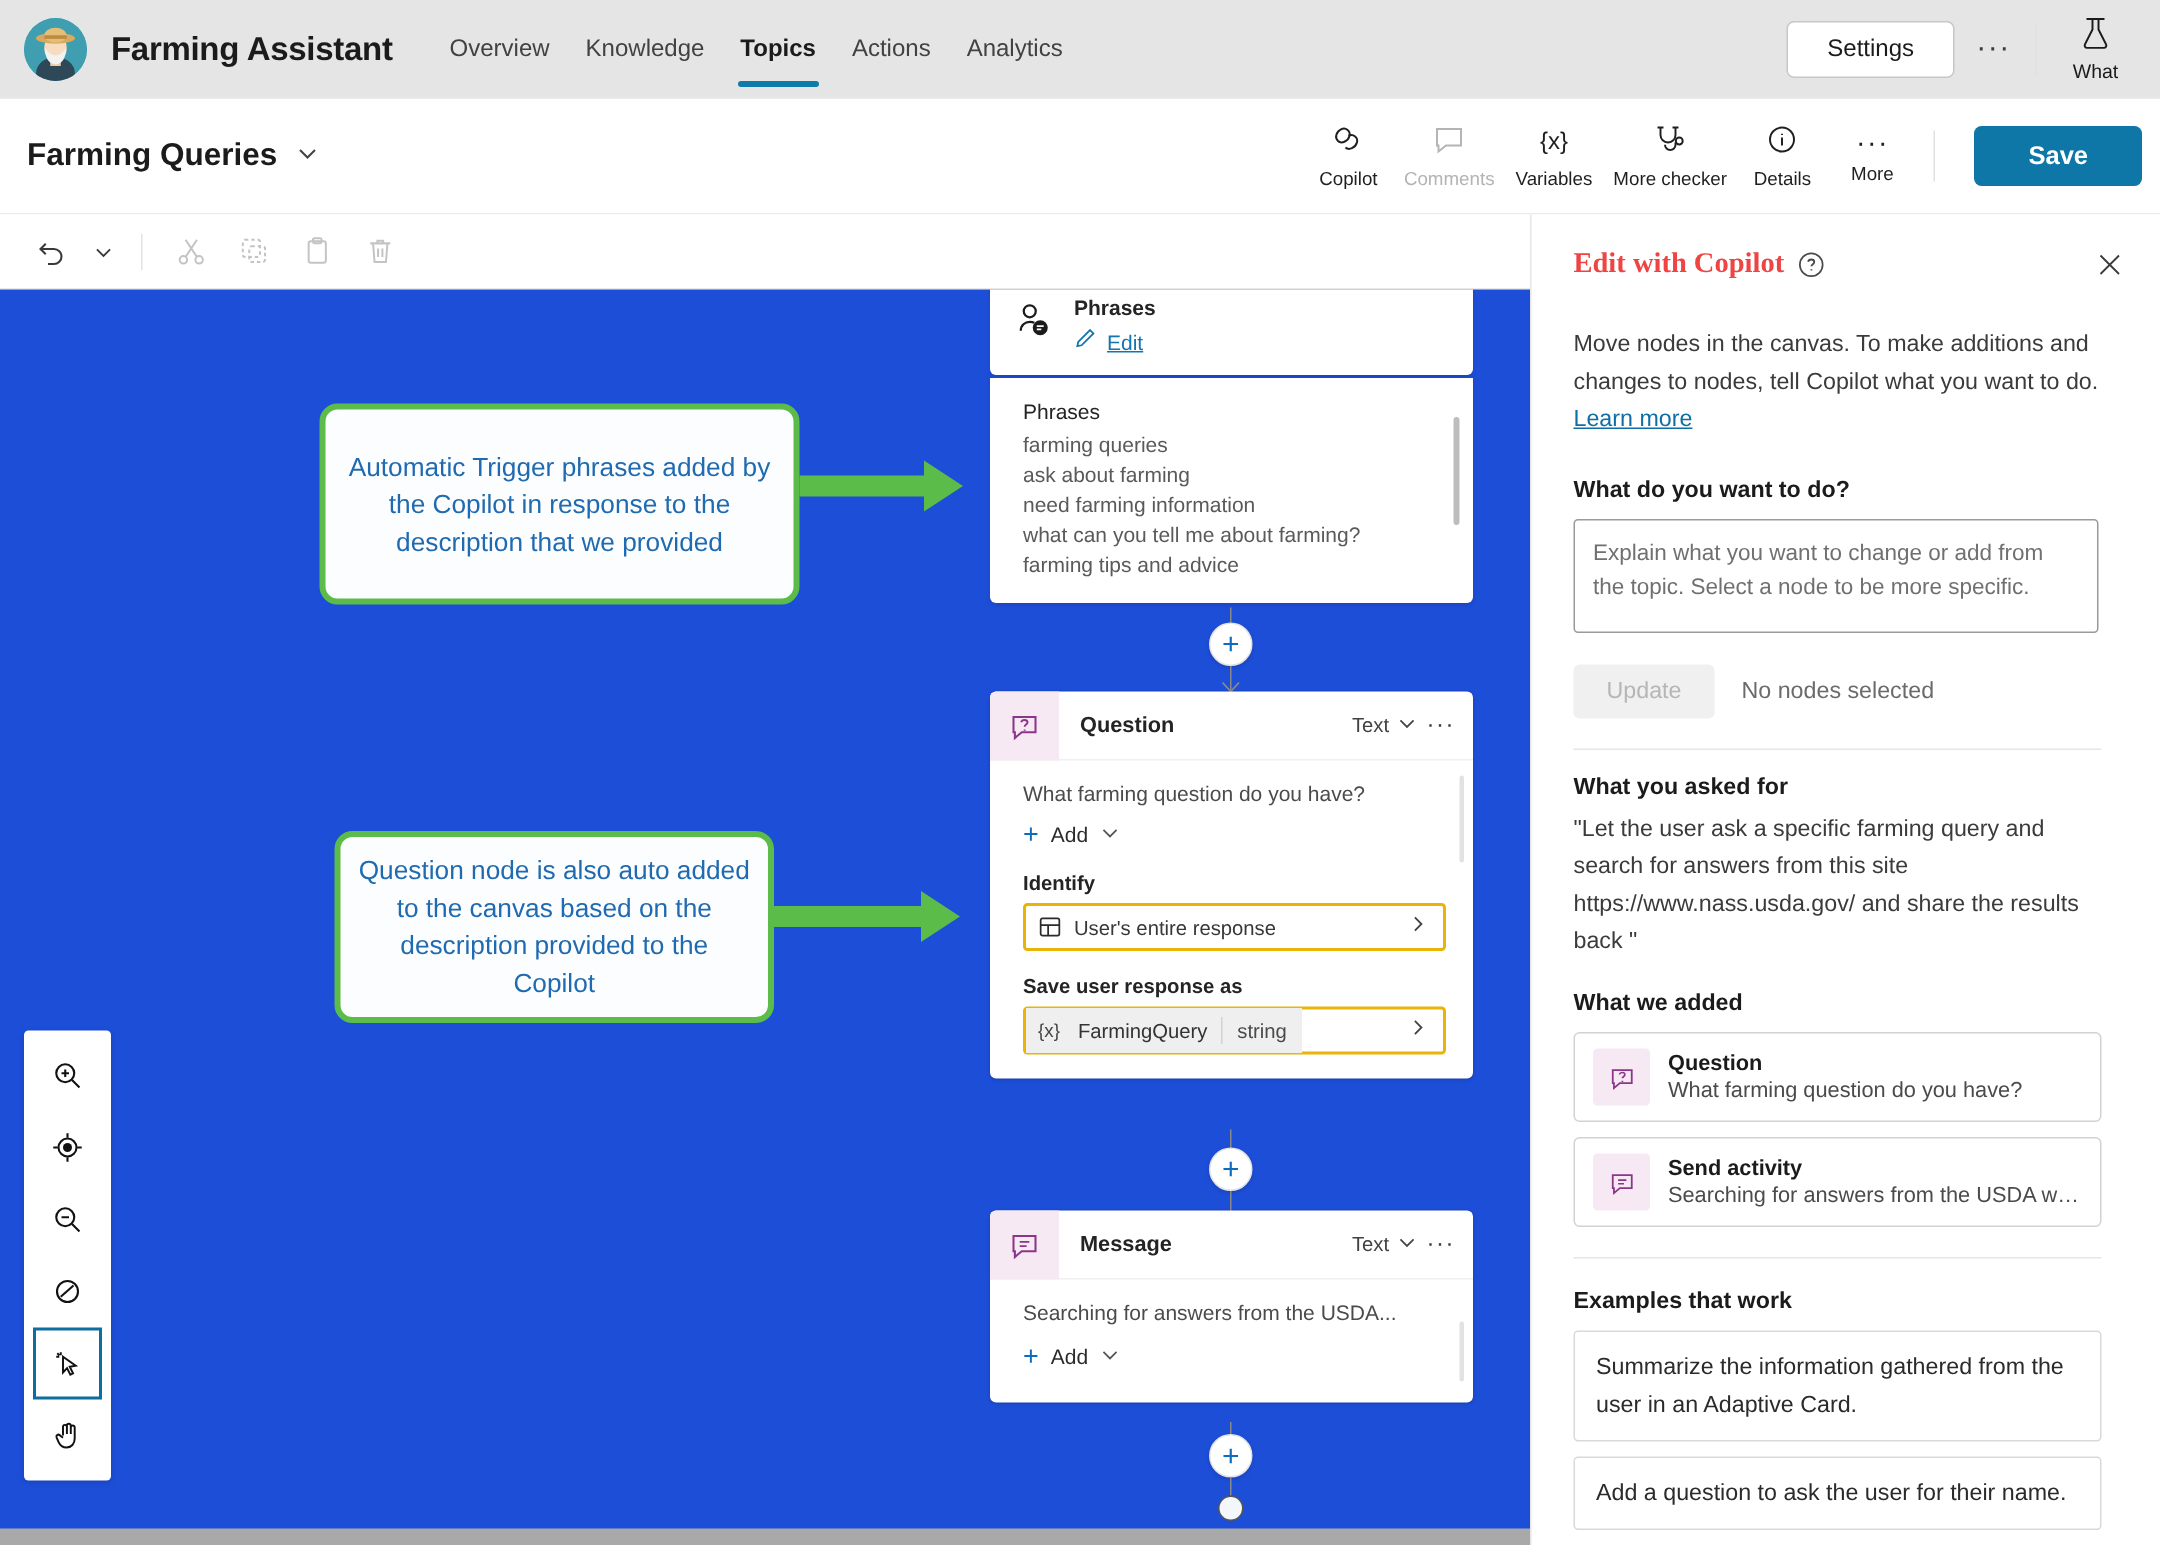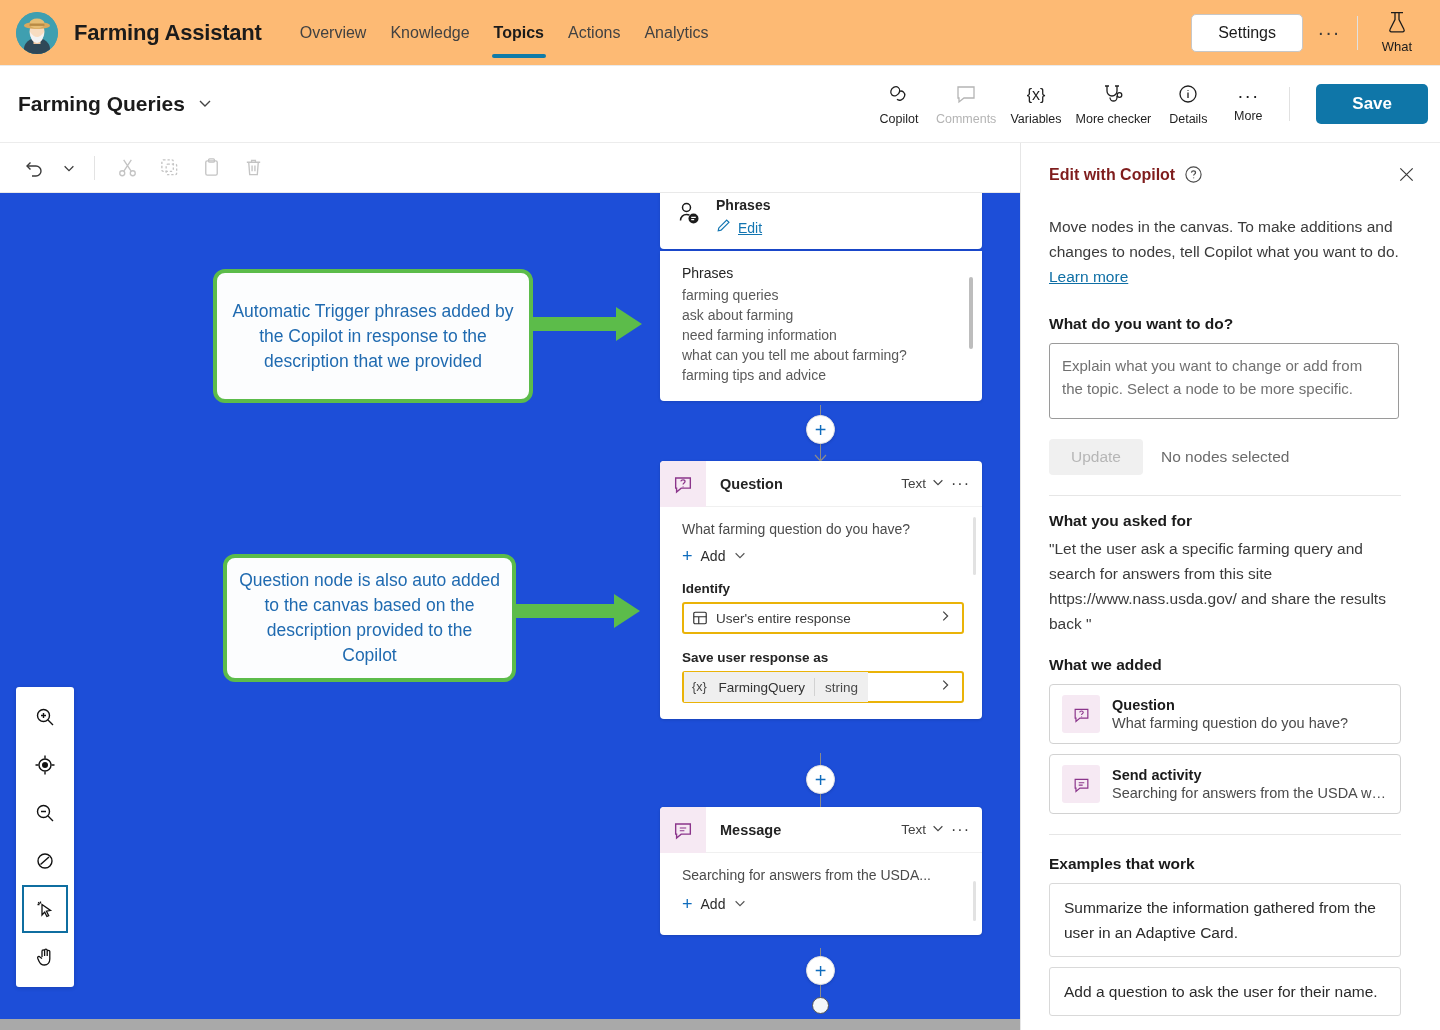--- a/index.html
+++ b/index.html
@@ -7,21 +7,21 @@
     width: 1440px; height: 1030px;
     font-family: "Liberation Sans", sans-serif;
     background: #ffffff;
     overflow: hidden;
   }
   .app { position: relative; width: 1440px; height: 1030px; }
 
   
   .topbar {
     position: absolute; left: 0; top: 0; width: 1440px; height: 66px;
-    background: #fdba74; display: flex; align-items: center;
+    background: #e5e5e5; display: flex; align-items: center;
     border-bottom: 1px solid #eaeaea;
   }
   .avatar {
     width: 42px; height: 42px; border-radius: 50%;
     margin-left: 16px; flex: 0 0 auto; overflow: hidden;
     background: #3f9fb0;
   }
   .app-title {
     font-size: 22px; font-weight: bold; color: #1b1b1b;
     margin-left: 16px; white-space: nowrap; letter-spacing: -0.2px;
@@ -205,21 +205,21 @@
   }
   .tool.selected { border: 2px solid #0f6ea0; }
 
   
   .panel {
     position: absolute; left: 1020px; top: 143px; width: 420px; height: 887px;
     background: #fff; border-left: 1px solid #e6e6e6; padding: 22px 24px 0 28px;
     overflow: hidden;
   }
   .panel-title-row { display: flex; align-items: center; }
-  .panel-title { font-size: 16px; font-weight: bold; color: #7f1d1d; }
+  .panel-title { font-size: 19px; font-weight: bold; color: #ef4444; font-family: Liberation Serif, serif; }
   .help-icon { margin-left: 9px; color: #4a4a4a; cursor: pointer; display:flex; }
   .panel-close { margin-left: auto; color: #3b3b3b; cursor: pointer; display:flex; }
   .panel-desc { font-size: 15.5px; line-height: 25px; color: #3b3b3b; margin-top: 30px; }
   .panel-desc a { color: #0f6fa5; text-decoration: underline; cursor: pointer; }
   .panel-h { font-size: 15.5px; font-weight: bold; color: #1b1b1b; margin-top: 26px; }
   .panel-input {
     width: 350px; min-height: 76px; border: 1px solid #9a9a9a; border-radius: 3px;
     margin-top: 10px; padding: 10px 12px; font-size: 15px; line-height: 23px;
     color: #707070; font-family: inherit; resize: none; background: #fff;
   }

